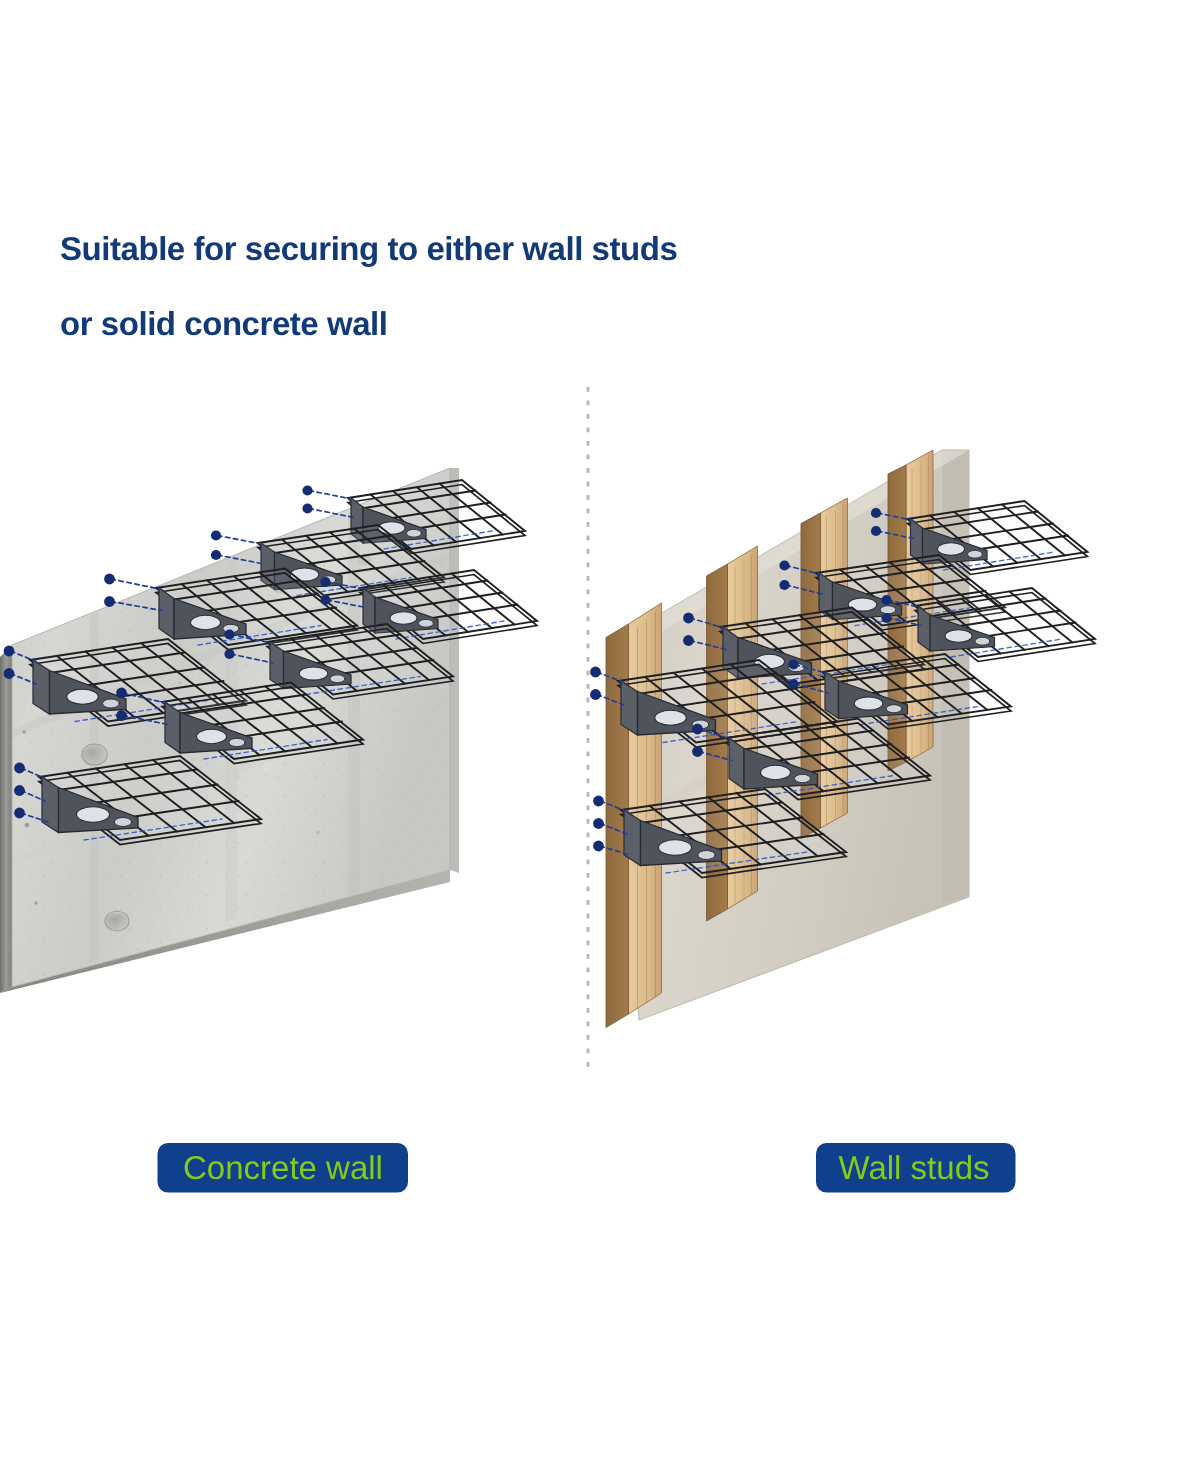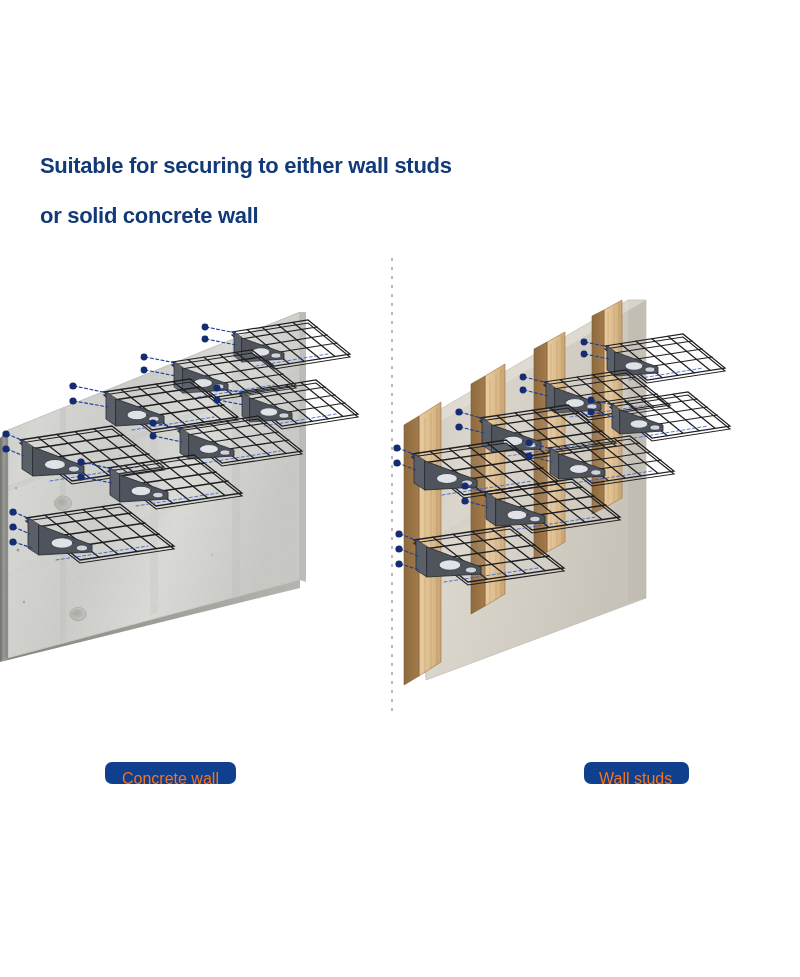--- a/index.html
+++ b/index.html
@@ -53,34 +53,34 @@
     width: 2px;
     height: 458px;
     background-image: linear-gradient(to bottom, #b9b9b9 0px, #b9b9b9 3px, rgba(255,255,255,0) 3px, rgba(255,255,255,0) 9px);
     background-size: 2px 9px;
     background-repeat: repeat-y;
   }
 
   
   .badge {
     position: absolute;
-    height: 22px;
+    height: 33px;
     line-height: 33px;
     padding: 0 17px;
     border-radius: 7px;
     background: #103f8e;
-    color: #f97316;
-    font-size: 16px;
+    color: #84cc16;
+    font-size: 22px;
     font-weight: normal;
     white-space: nowrap;
     box-sizing: border-box;
     text-align: center;
   }
   #badge-concrete { left: 105px; top: 762px; }
-  #badge-studs    { left: 584px; top: 762px; padding-left: 15px; }
+  #badge-studs    { left: 544px; top: 762px; padding-left: 15px; }
 </style>
 </head>
 <body>
 
 <h1 id="page-title">Suitable for securing to either wall studs
 or solid concrete wall</h1>
 
 <div id="illustrations">
 
   <div class="panel" id="panel-concrete">

